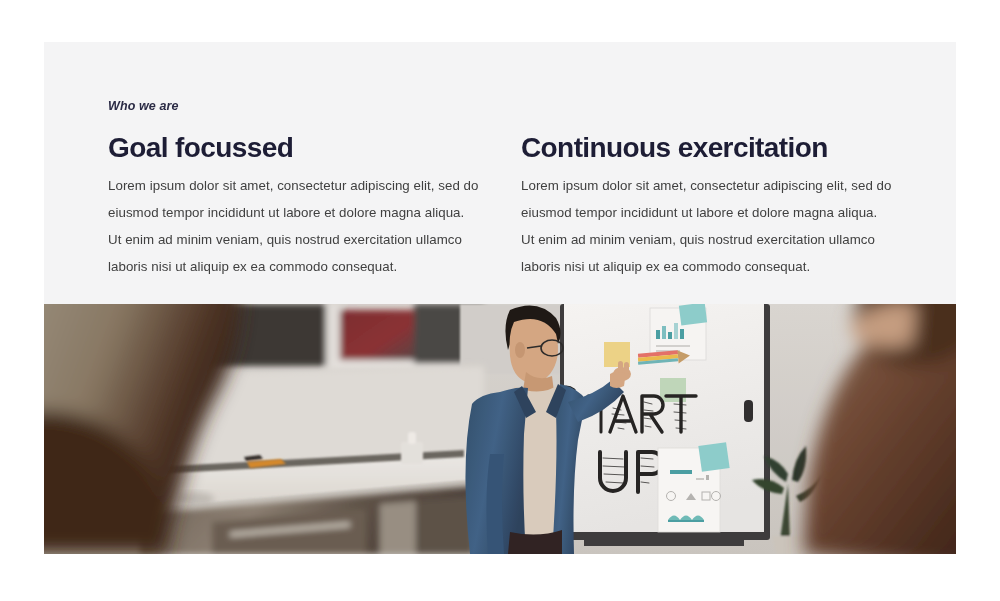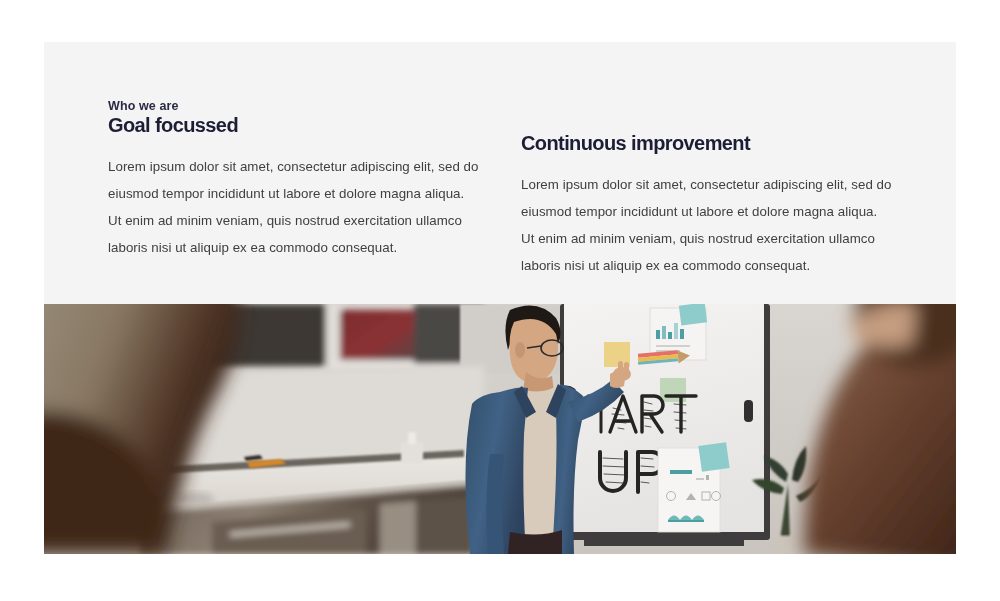--- a/index.html
+++ b/index.html
@@ -47,35 +47,37 @@
   .col-right {
     margin-left: 35px;
   }
 
   .eyebrow {
     font-size: 12.5px;
     font-weight: 600;
     letter-spacing: 0.1px;
     color: #2b2b45;
     line-height: 1;
+    margin-bottom: 18px;
     height: 14px;
+    font-style: italic;
   }
 
   .eyebrow-spacer {
     height: 14px;
     margin-bottom: 18px;
   }
 
   .heading {
-    font-size: 20px;
+    font-size: 28px;
     font-weight: 700;
     letter-spacing: -0.6px;
     color: #1d1d35;
     line-height: 1.12;
-    margin-bottom: 18px;
+    margin-bottom: 10px;
     white-space: nowrap;
   }
 
   .body-text {
     font-size: 13.3px;
     font-weight: 400;
     line-height: 2.02;
     color: #404040;
     letter-spacing: 0.05px;
     max-width: 372px;
@@ -107,21 +109,21 @@
     <div class="columns">
 
       <div class="col col-left">
         <div class="eyebrow">Who we are</div>
         <h2 class="heading">Goal focussed</h2>
         <p class="body-text">Lorem ipsum dolor sit amet, consectetur adipiscing elit, sed do eiusmod tempor incididunt ut labore et dolore magna aliqua. Ut enim ad minim veniam, quis nostrud exercitation ullamco laboris nisi ut aliquip ex ea commodo consequat.</p>
       </div>
 
       <div class="col col-right">
         <div class="eyebrow-spacer"></div>
-        <h2 class="heading">Continuous improvement</h2>
+        <h2 class="heading">Continuous exercitation</h2>
         <p class="body-text">Lorem ipsum dolor sit amet, consectetur adipiscing elit, sed do eiusmod tempor incididunt ut labore et dolore magna aliqua. Ut enim ad minim veniam, quis nostrud exercitation ullamco laboris nisi ut aliquip ex ea commodo consequat.</p>
       </div>
 
     </div>
   </section>
 
   <figure class="photo">
     <svg viewBox="0 0 912 250" preserveAspectRatio="none">
       <defs>
         <linearGradient id="wallGrad" x1="0" y1="0" x2="0" y2="1">

